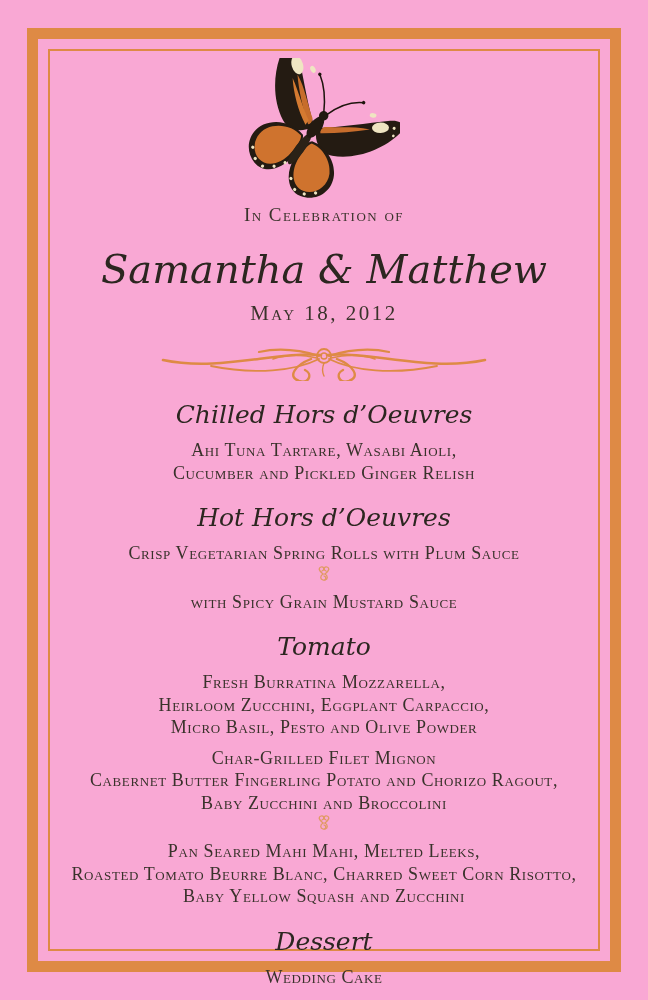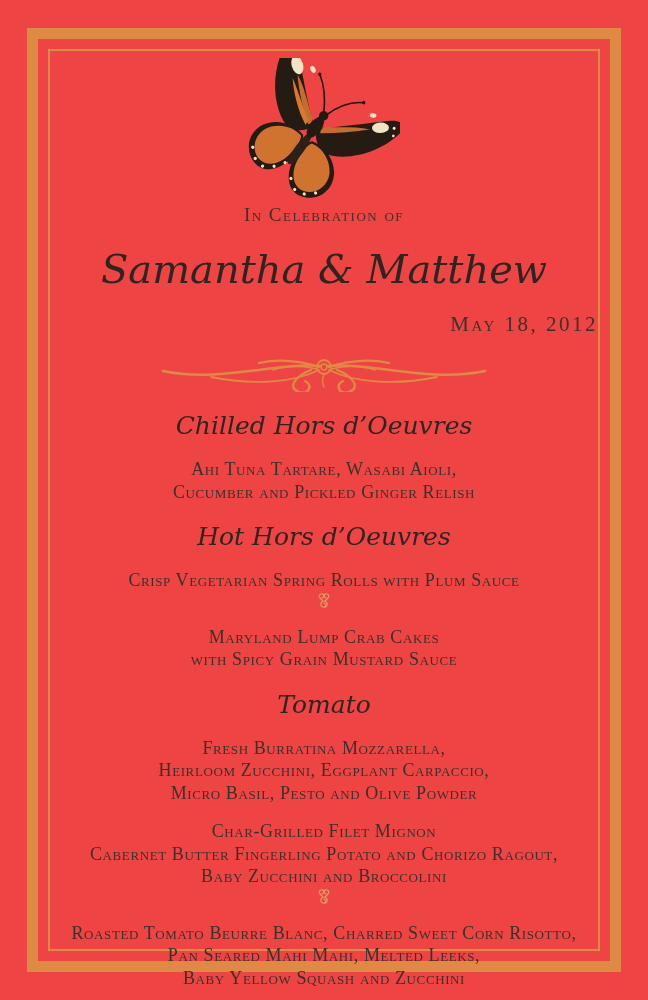--- a/index.html
+++ b/index.html
@@ -2,21 +2,21 @@
 <html><head>
 <meta charset="utf-8">
 <style>
   * { margin: 0; padding: 0; box-sizing: border-box; }
   html, body { background: #f9f5ea; }
   .page {
     position: relative;
     width: 648px;
     height: 1000px;
     margin: 0 auto;
-    background: #ef4444;
+    background: #f9a8d4;
     overflow: hidden;
     font-family: "Liberation Serif", serif;
   }
   .frame-thick {
     position: absolute;
     left: 27px; top: 28px; right: 27px; bottom: 28px;
     border: 11px solid #de8a45;
   }
   .frame-thin {
     position: absolute;
@@ -47,42 +47,41 @@
   }
   .names {
     margin-top: 16px;
     font-family: "DejaVu Serif", serif;
     font-style: italic;
     font-size: 40px;
     line-height: 57px;
     color: #2c2620;
   }
   .date {
-    margin-top: 15px;
+    margin-top: 4px;
     font-size: 21px;
     line-height: 22px;
     font-variant: small-caps;
     letter-spacing: 2.5px;
     color: #3a332b;
-    text-align: right;
   }
   .flourish-wrap {
     margin-top: 21px;
     height: 36px;
   }
   .flourish-wrap svg { display: block; margin: 0 auto; }
   .section-title {
     margin-top: 18px;
     font-family: "DejaVu Serif", serif;
     font-style: italic;
     font-size: 25px;
     line-height: 32px;
     color: #2c2620;
   }
-  .item-group { margin-top: 16px; }
+  .item-group { margin-top: 8px; }
   .item-line {
     font-size: 18px;
     line-height: 22.5px;
     font-variant: small-caps;
     letter-spacing: 0.6px;
     color: #39322b;
   }
   .ornament {
     height: 17px;
     margin-top: 1px;
@@ -188,21 +187,20 @@
     <svg width="18" height="16" viewBox="0 0 18 16">
       <g stroke="#e09a63" fill="none" stroke-width="1.3" stroke-linecap="round">
         <path d="M8,8 C4,5 3,2 6,1 C9,0 10,4 7,5"></path>
         <path d="M10,8 C14,5 15,2 12,1 C9,0 8,4 11,5"></path>
         <path d="M8,8 C5,10 5,13 8,14 C11,15 12,11 9,10"></path>
         <path d="M10,8 C13,10 13,13 10,14"></path>
       </g>
     </svg>
   </div>
 <div class="item-group">
-            <div class="item-line">Maryland Lump Crab Cakes</div>
             <div class="item-line">with Spicy Grain Mustard Sauce</div>
           </div>
         </div>
         <div class="menu-section">
           <div class="section-title">Tomato</div>
           <div class="item-group">
             <div class="item-line">Fresh Burratina Mozzarella,</div>
             <div class="item-line">Heirloom Zucchini, Eggplant Carpaccio,</div>
             <div class="item-line">Micro Basil, Pesto and Olive Powder</div>
           </div>
@@ -217,22 +215,22 @@
     <svg width="18" height="16" viewBox="0 0 18 16">
       <g stroke="#e09a63" fill="none" stroke-width="1.3" stroke-linecap="round">
         <path d="M8,8 C4,5 3,2 6,1 C9,0 10,4 7,5"></path>
         <path d="M10,8 C14,5 15,2 12,1 C9,0 8,4 11,5"></path>
         <path d="M8,8 C5,10 5,13 8,14 C11,15 12,11 9,10"></path>
         <path d="M10,8 C13,10 13,13 10,14"></path>
       </g>
     </svg>
   </div>
 <div class="item-group">
+            <div class="item-line">Pan Seared Mahi Mahi, Melted Leeks,</div>
             <div class="item-line">Roasted Tomato Beurre Blanc, Charred Sweet Corn Risotto,</div>
-            <div class="item-line">Pan Seared Mahi Mahi, Melted Leeks,</div>
             <div class="item-line">Baby Yellow Squash and Zucchini</div>
           </div>
         </div>
         <div class="menu-section">
           <div class="section-title">Dessert</div>
           <div class="item-group">
             <div class="item-line">Wedding Cake</div>
           </div>
         </div>
       </div>

